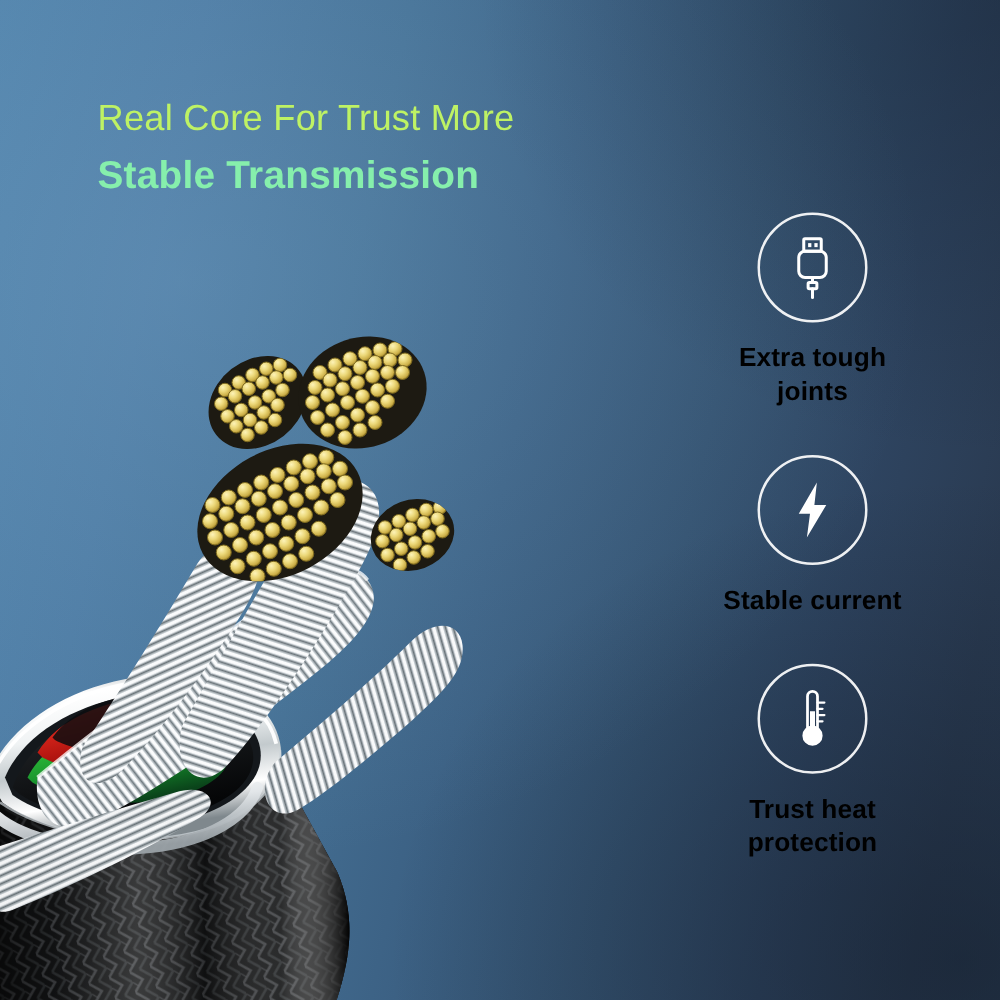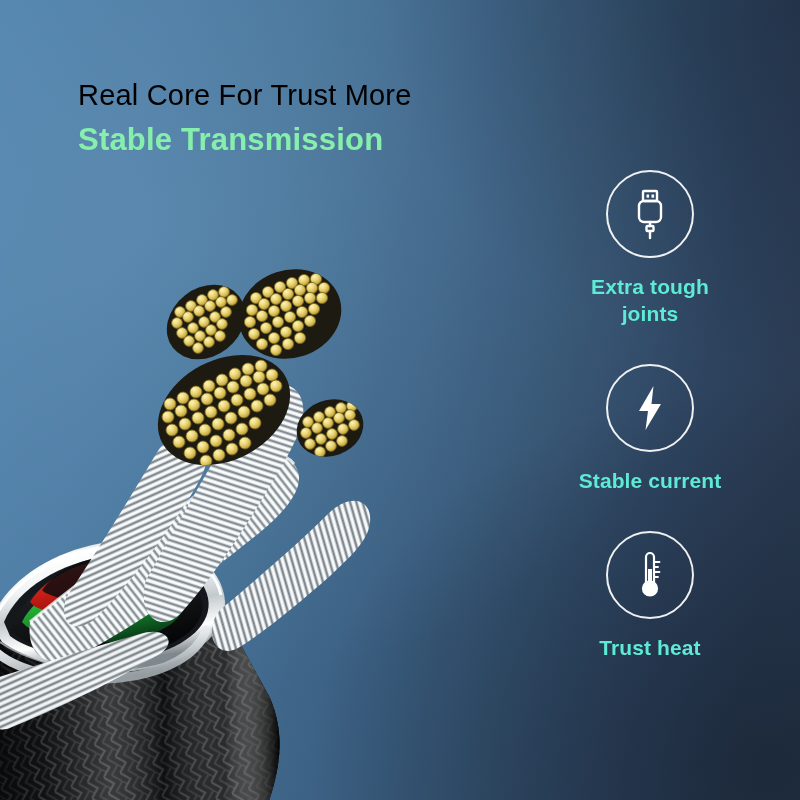--- a/index.html
+++ b/index.html
@@ -43,21 +43,21 @@
   
   .headline {
     position: absolute;
     left: 78px;
     top: 76px;
     width: 470px;
   }
   .headline .line1 {
     font-size: 29px;
     font-weight: 400;
-    color: #000000;
+    color: #bef264;
     letter-spacing: 0.2px;
     line-height: 1.32;
     white-space: nowrap;
   }
   .headline .line2 {
     font-size: 31px;
     font-weight: 700;
     color: #86efac;
     letter-spacing: 0.2px;
     line-height: 1.32;
@@ -85,21 +85,21 @@
     border-radius: 50%;
     display: flex;
     align-items: center;
     justify-content: center;
     box-sizing: border-box;
   }
   .feature-icon-wrap svg { display: block; }
   .feature-label {
     font-size: 21px;
     font-weight: 600;
-    color: #5eead4;
+    color: #000000;
     line-height: 1.28;
     letter-spacing: 0.1px;
   }
 
   
   .cable-art {
     position: absolute;
     left: -30px;
     top: 250px;
     width: 470px;
@@ -473,17 +473,18 @@
           <circle cx="17" cy="39.5" r="7" fill="#ffffff" stroke="#ffffff"></circle>
           <rect x="15" y="20" width="4" height="18" fill="#ffffff" stroke="none"></rect>
           <path d="M21 13 L26.5 13" stroke-width="1.8"></path>
           <path d="M21 18 L25 18" stroke-width="1.8"></path>
           <path d="M21 23 L26.5 23" stroke-width="1.8"></path>
           <path d="M21 28 L25 28" stroke-width="1.8"></path>
         </svg>
       </div>
       <div class="feature-label">
         <div>Trust heat</div>
+        <div>protection</div>
       </div>
     </div>
 
   </div>
 </div>
 
 </body></html>

